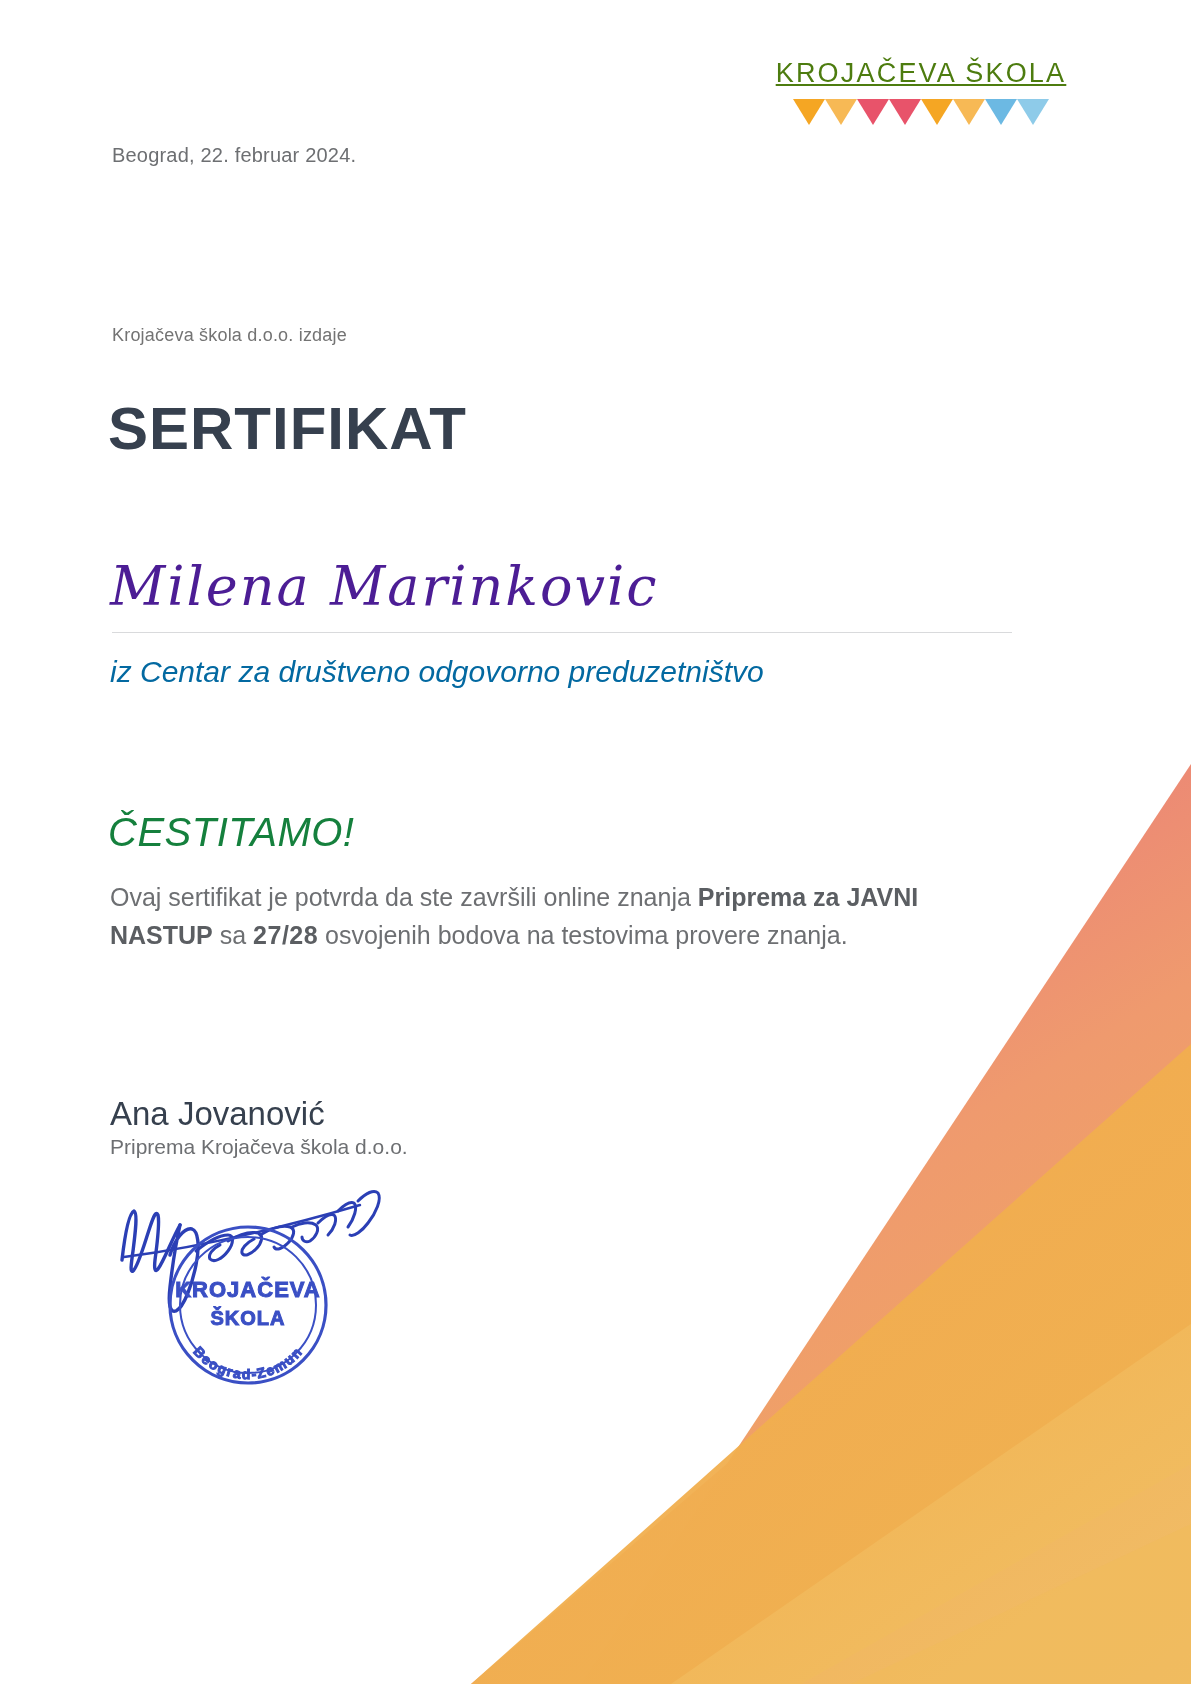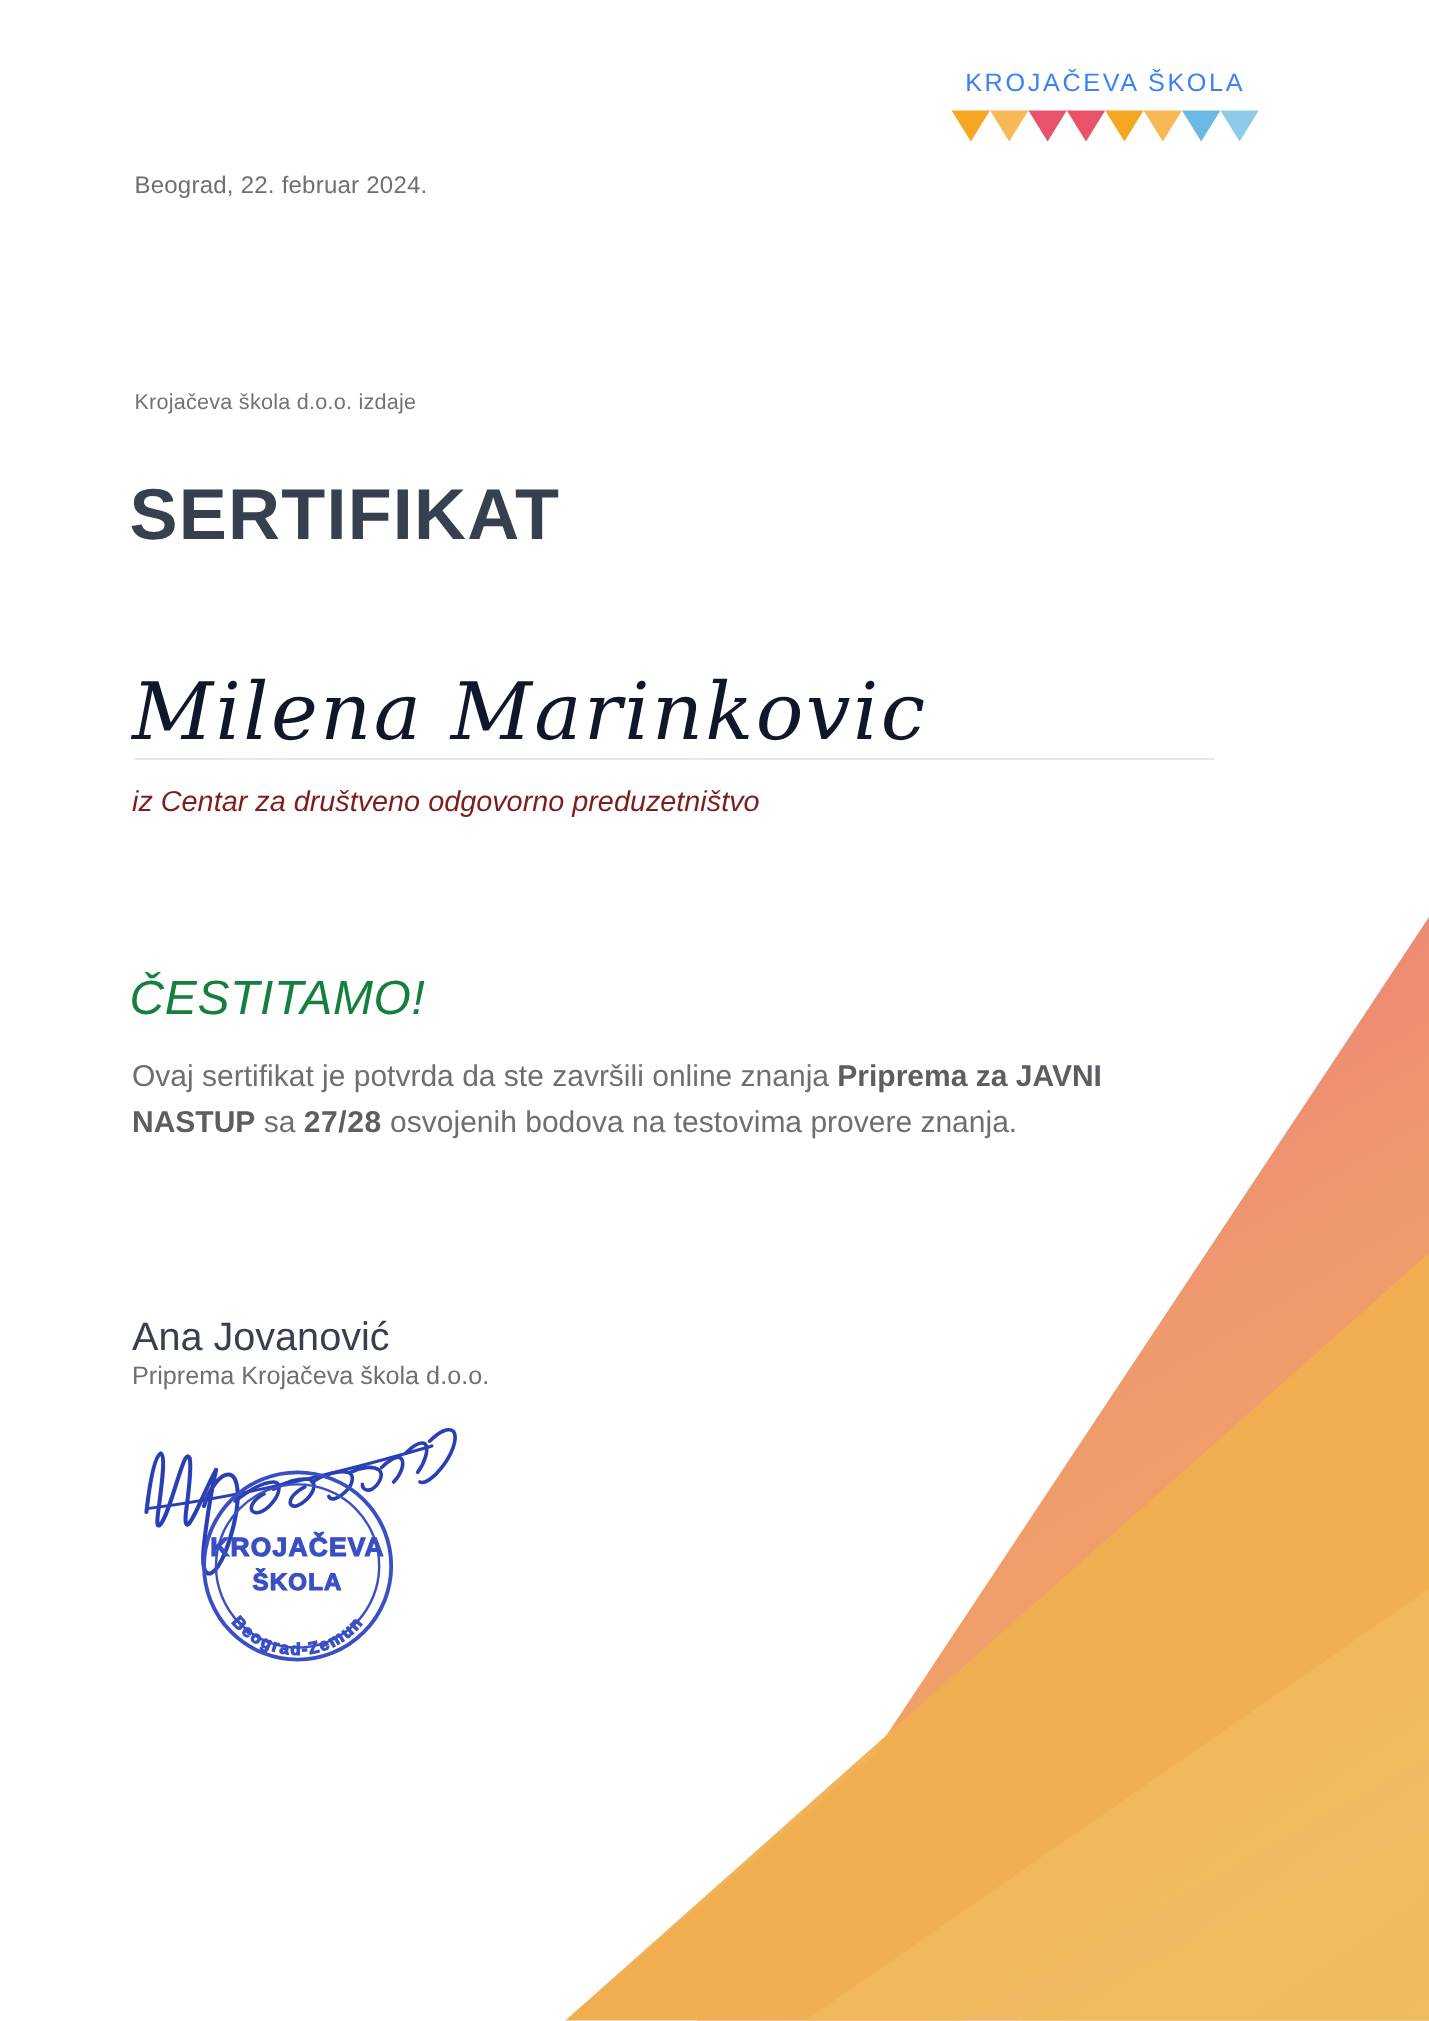--- a/index.html
+++ b/index.html
@@ -39,25 +39,26 @@
     margin-top: 36px;
   }
   .logo {
     position: absolute;
     right: 100px;
     top: 58px;
     width: 340px;
     text-align: center;
   }
   .logo-text {
-    font-size: 21px;
+    font-size: 27px;
     letter-spacing: 2.2px;
-    color: #3b82f6;
+    color: #4d7c0f;
     font-weight: 400;
     white-space: nowrap;
+    text-decoration: underline;
   }
   .logo-tri-row {
     margin-top: 10px;
     display: flex;
     justify-content: center;
     align-items: flex-start;
     height: 26px;
   }
   .tri {
     width: 0;
@@ -89,40 +90,40 @@
     margin-top: 44px;
   }
 
   
   .recipient {
     position: absolute;
     left: 110px;
     top: 555px;
     font-family: "DejaVu Serif", serif;
     font-style: italic;
-    font-size: 66px;
-    color: #0f172a;
+    font-size: 54px;
+    color: #4c1d95;
     letter-spacing: 2px;
     white-space: nowrap;
   }
   .rule {
     position: absolute;
     left: 112px;
     top: 632px;
     width: 900px;
     height: 1px;
     background: #d9dadc;
   }
   .org {
     position: absolute;
     left: 110px;
     top: 655px;
-    font-size: 24px;
+    font-size: 30px;
     font-style: italic;
-    color: #7f1d1d;
+    color: #0369a1;
   }
 
   
   .congrats {
     position: absolute;
     left: 108px;
     top: 810px;
     font-size: 40px;
     color: #15803d;
     letter-spacing: 0.5px;

